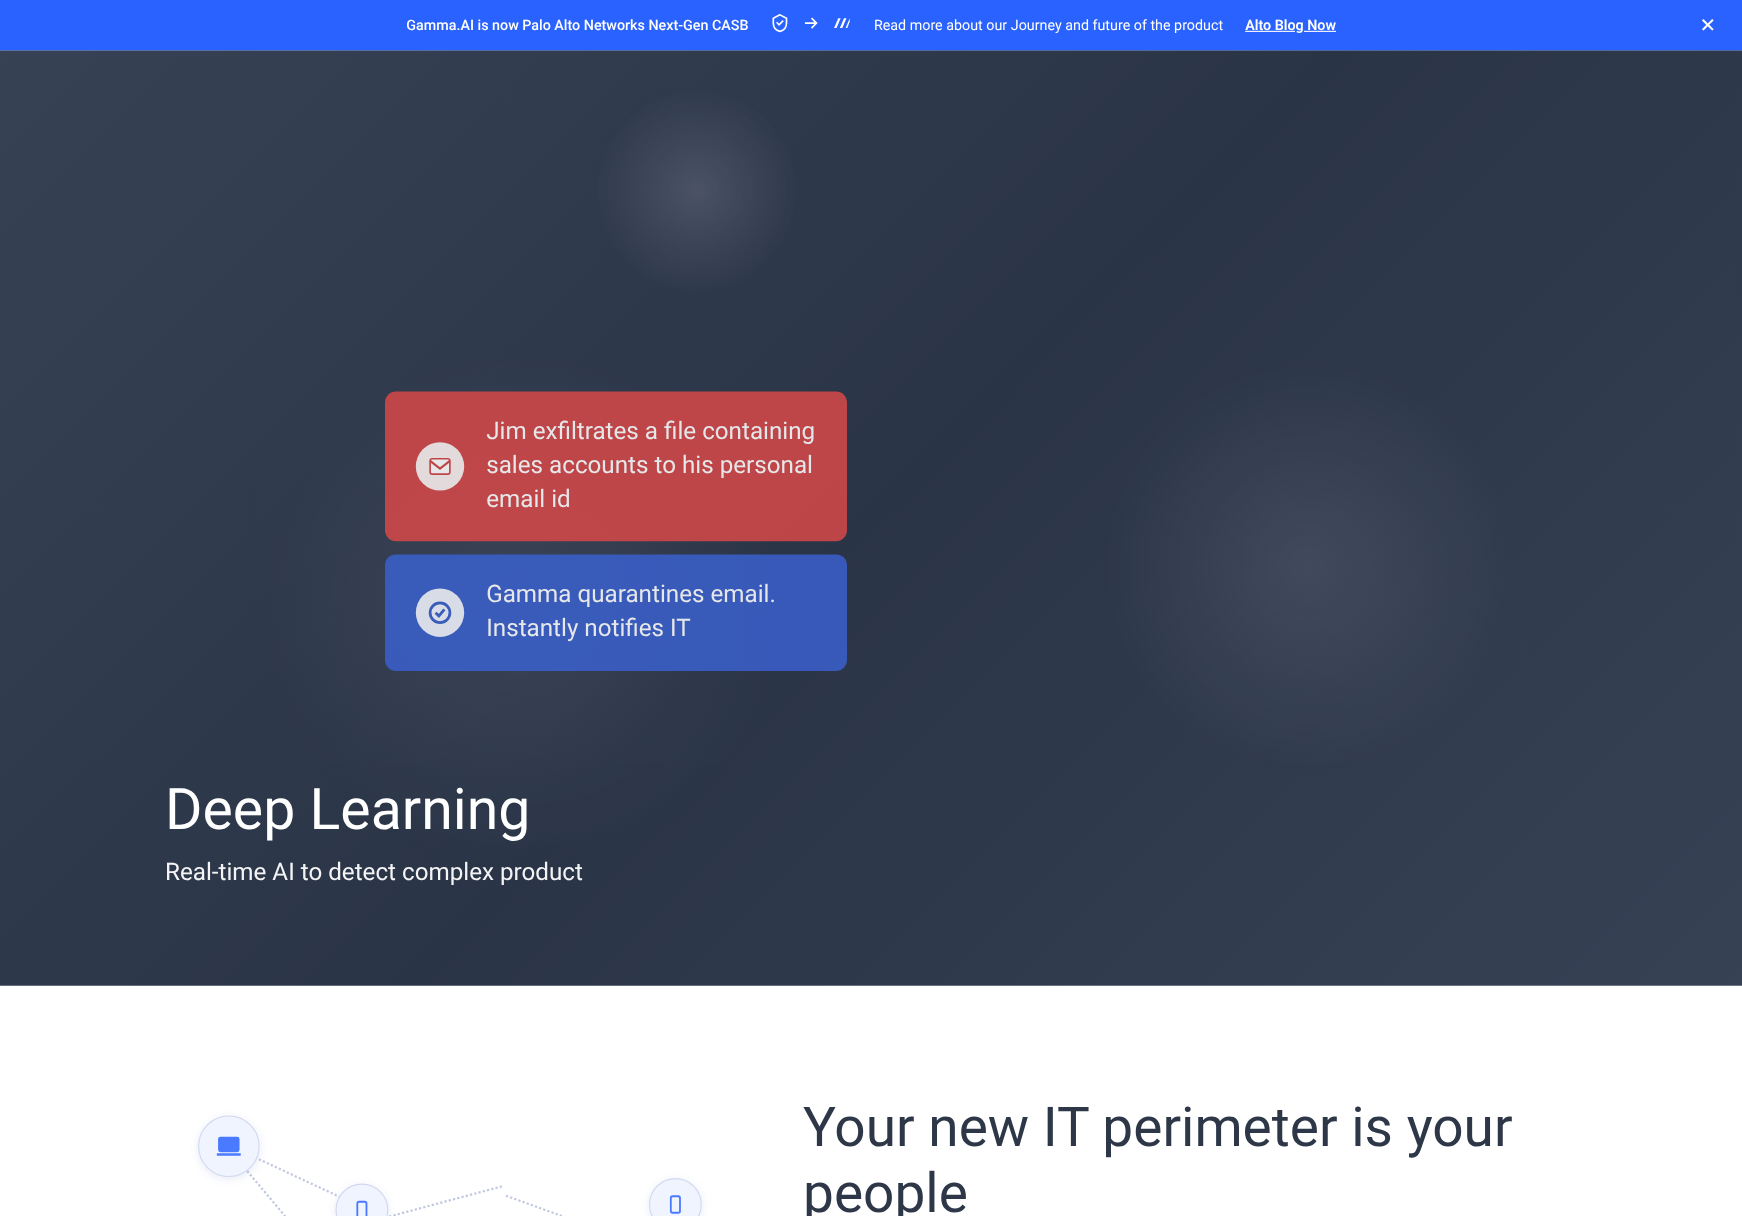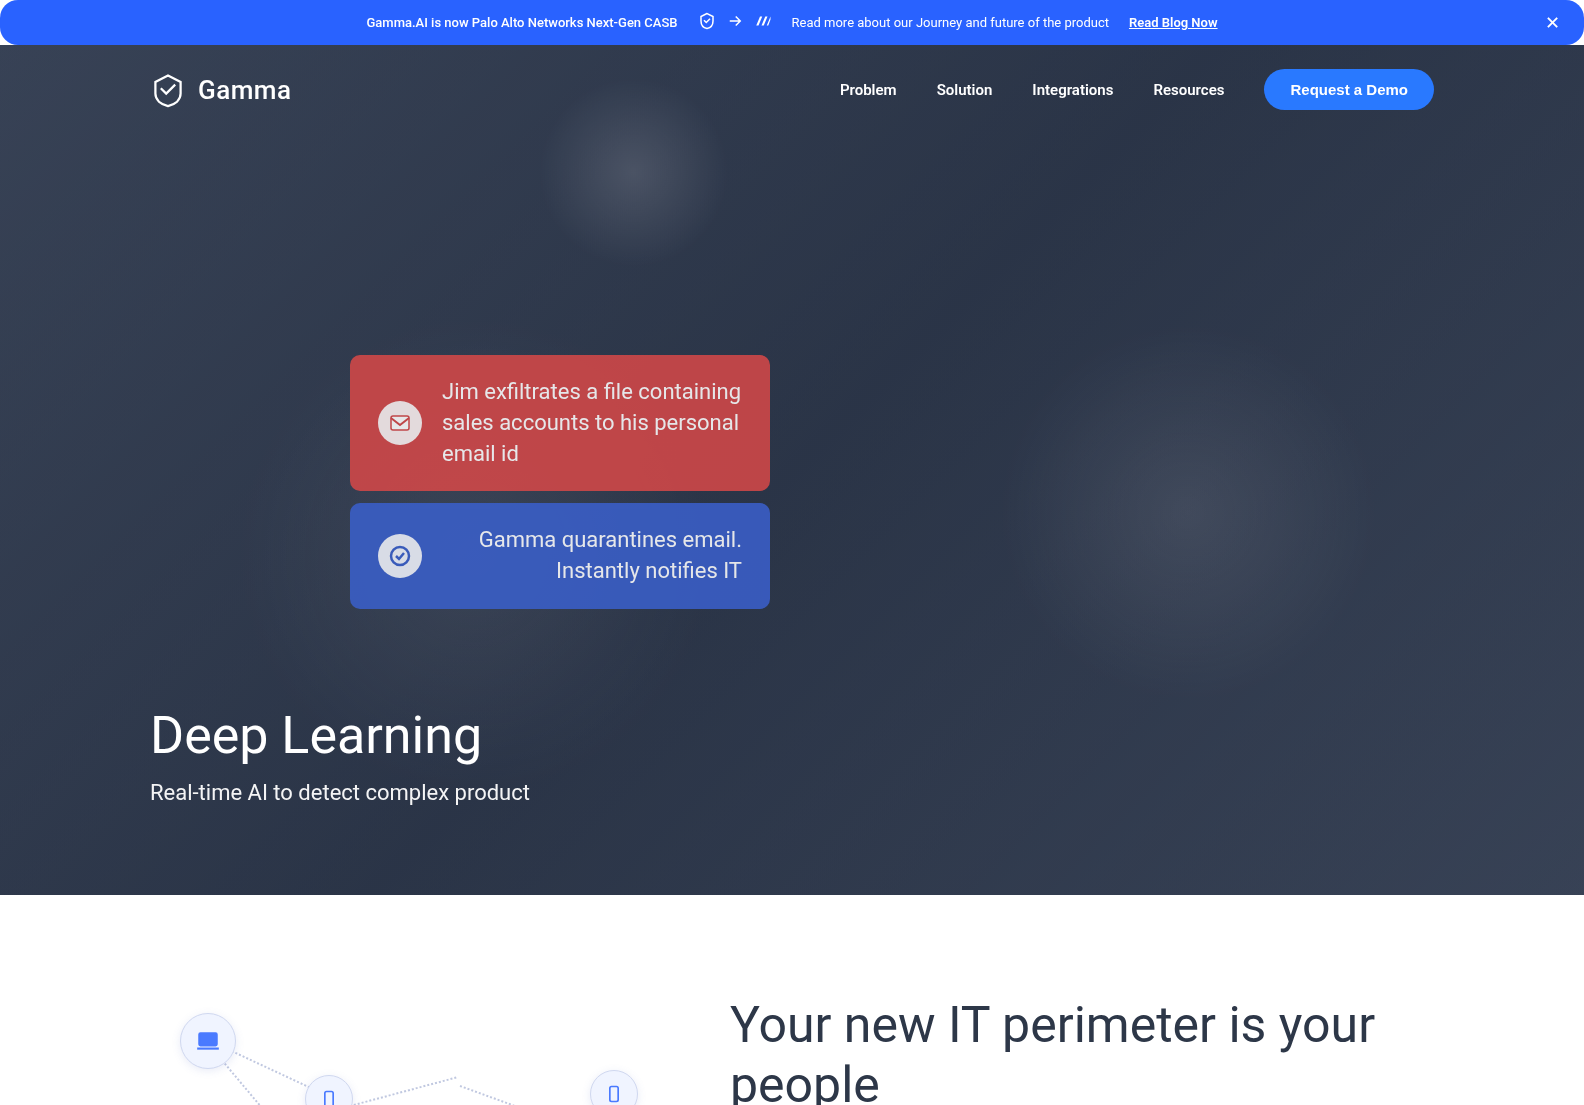--- a/index.html
+++ b/index.html
@@ -16,21 +16,20 @@
     .announcement-bar {
       background: #2962ff;
       color: white;
       padding: 12px 32px;
       display: flex;
       align-items: center;
       justify-content: center;
       gap: 20px;
       position: relative;
       font-size: 13px;
-      border-radius: 18px;
     }
     
     .announcement-text {
       font-weight: 500;
     }
     
     .announcement-icons {
       display: flex;
       align-items: center;
       gap: 10px;
@@ -152,21 +151,20 @@
       max-width: 420px;
       opacity: 0.88;
     }
     
     .notification-red {
       background: #d34848;
     }
     
     .notification-blue {
       background: #3a5fc9;
-      text-align: right;
     }
     
     .notification-icon {
       width: 44px;
       height: 44px;
       border-radius: 50%;
       background: rgba(255,255,255,0.92);
       display: flex;
       align-items: center;
       justify-content: center;
@@ -256,47 +254,29 @@
           <path d="M5 12 L19 12 M13 6 L19 12 L13 18"></path>
         </svg>
     </span>
     <span>
       <svg viewBox="0 0 24 24" fill="white">
           <path d="M3 18 L8 6 L11 6 L6 18 Z M10 18 L15 6 L18 6 L13 18 Z M17 18 L22 6 L22 10 L19 18 Z"></path>
         </svg>
     </span>
   </div>
   <span class="announcement-secondary">Read more about our Journey and future of the product</span>
-  <a href="#" class="announcement-link">Read Blog Now</a>
+  <a href="#" class="announcement-link">Alto Blog Now</a>
   <button class="announcement-close">
     <span>✕</span>
   </button>
 </div>
 
 <div class="hero">
   <div class="hero-bg"></div>
 
-  <nav class="navbar">
-    <div class="logo">
-      <span class="logo-icon">
-        <svg viewBox="0 0 40 40" fill="none" stroke="white" stroke-width="2.5">
-          <path d="M20 4 L6 11 L6 24 C6 31 12 36 20 38 C28 36 34 31 34 24 L34 11 Z"></path>
-          <path d="M12 18 L18 24 L28 14"></path>
-        </svg>
-      </span>
-      <span class="logo-text">Gamma</span>
-    </div>
-    <div class="nav-links">
-      <a class="nav-link">Problem</a>
-      <a class="nav-link">Solution</a>
-      <a class="nav-link">Integrations</a>
-      <a class="nav-link">Resources</a>
-      <button class="cta-button">Request a Demo</button>
-    </div>
-  </nav>
 
   <div class="notifications">
     <div class="notification-card notification-red">
       <div class="notification-icon">
         <svg width="24" height="24" viewBox="0 0 24 24">
           <rect x="3" y="5" width="18" height="14" rx="2" fill="#fff" stroke="#d34848" stroke-width="1.5"></rect>
           <path d="M3 7 L12 14 L21 7" fill="none" stroke="#d34848" stroke-width="2"></path>
         </svg>
       </div>
       <div class="notification-text">Jim exfiltrates a file containing sales accounts to his personal email id</div>

